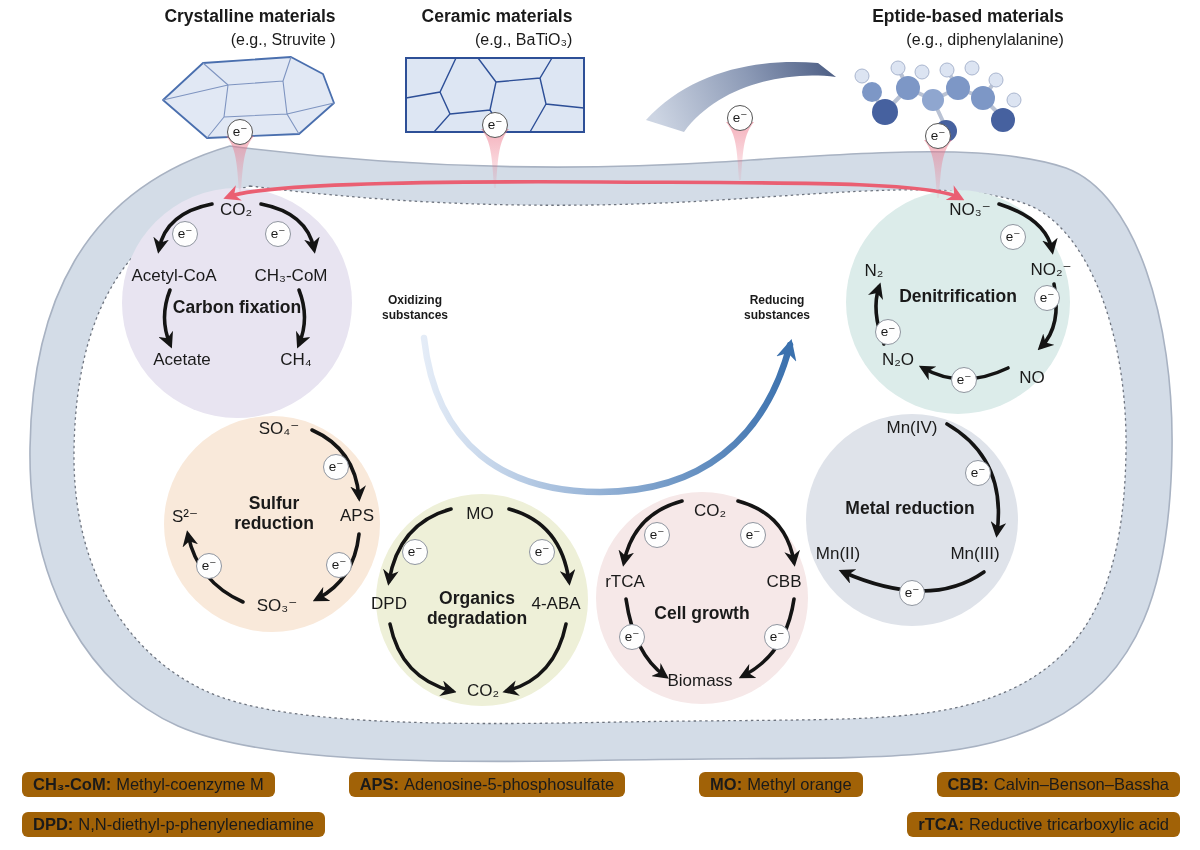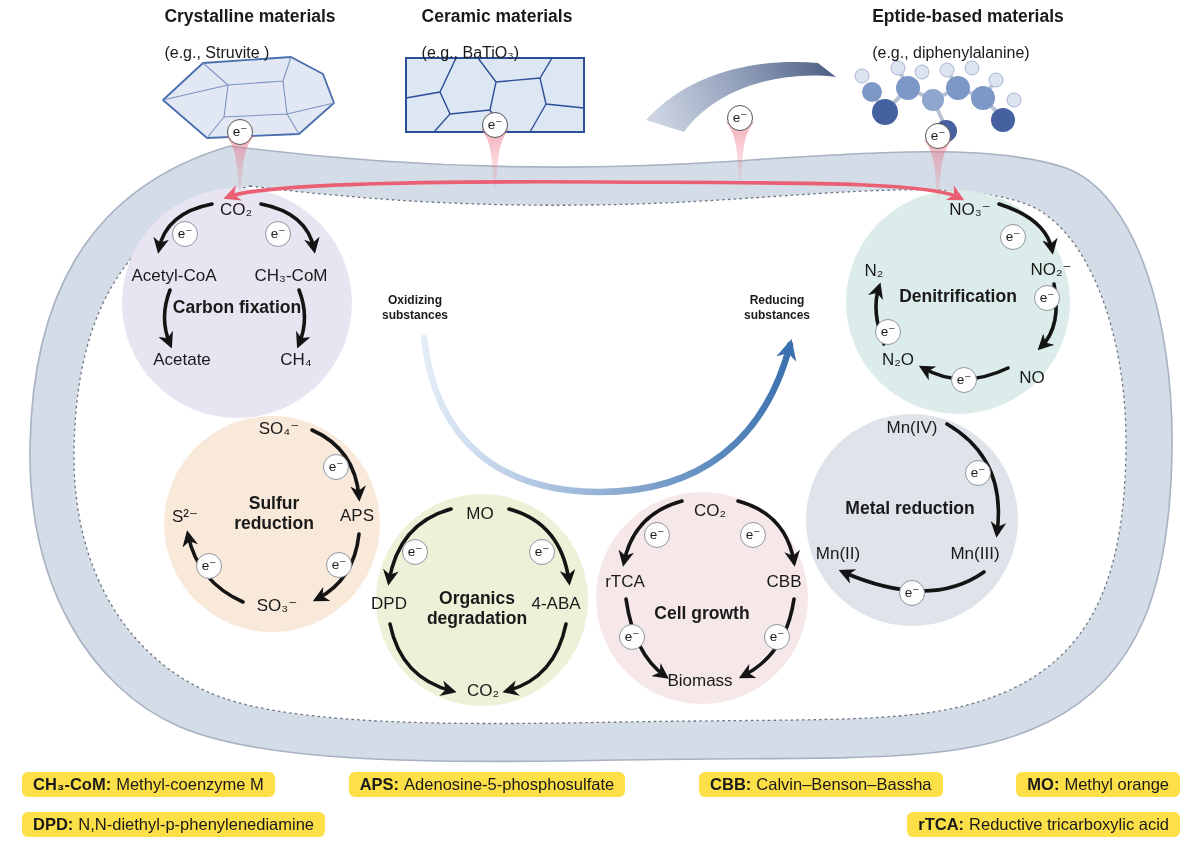--- a/index.html
+++ b/index.html
@@ -1,32 +1,32 @@
 <!DOCTYPE html>
 <html><head>
 <meta charset="utf-8">
 <style>
   html,body{margin:0;padding:0;background:#fff;}
   #stage{position:relative;width:1200px;height:850px;background:#fff;overflow:hidden;
          font-family:"Liberation Sans","DejaVu Sans",sans-serif;color:#1a1a1a;}
   svg{position:absolute;left:0;top:0;}
-  .hdr{position:absolute;transform:translate(-50%,0);text-align:left;white-space:nowrap;}
+  .hdr{position:absolute;transform:translate(-50%,0);text-align:right;white-space:nowrap;}
   .hdr .t{font-weight:bold;font-size:17.5px;}
-  .hdr .s{font-size:16px;margin-top:17px;}
+  .hdr .s{font-size:16px;margin-top:4px;}
   .node{position:absolute;transform:translate(-50%,-50%);font-size:17px;white-space:nowrap;}
   .cyc-title{position:absolute;transform:translate(-50%,-50%);font-size:17.5px;font-weight:bold;
              text-align:center;white-space:pre-line;line-height:1.12;}
   .big-label{position:absolute;transform:translate(-50%,-50%);font-size:12px;font-weight:bold;
              text-align:center;white-space:pre-line;line-height:1.25;}
   .e-badge{position:absolute;transform:translate(-50%,-50%);width:26px;height:26px;border-radius:50%;
            background:#fefefe;border:1.4px solid #8f959f;display:flex;align-items:center;
            justify-content:center;font-size:13.5px;line-height:1;box-sizing:border-box;}
   .e-badge.mat{border-color:#555;}
   .legend{position:absolute;left:22px;width:1158px;display:flex;justify-content:space-between;}
-  .pill{display:inline-flex;align-items:baseline;gap:5px;background:#fde047;border-radius:6px;
+  .pill{display:inline-flex;align-items:baseline;gap:5px;background:#a16207;border-radius:6px;
         padding:3px 11px;font-size:16.5px;white-space:nowrap;}
   .pill .ab{font-weight:bold;}
 </style>
 </head>
 <body>
 
 <div id="stage">
 
   <svg width="1200" height="850" viewBox="0 0 1200 850">
     <defs>
@@ -254,27 +254,27 @@
   <div class="legend" style="top:772px">
     <span class="pill">
       <span class="ab">CH₃-CoM:</span>
       <span>Methyl-coenzyme M</span>
     </span>
     <span class="pill">
       <span class="ab">APS:</span>
       <span>Adenosine-5-phosphosulfate</span>
     </span>
     <span class="pill">
+      <span class="ab">MO:</span>
+      <span>Methyl orange</span>
+    </span>
+    <span class="pill">
       <span class="ab">CBB:</span>
       <span>Calvin–Benson–Bassha</span>
     </span>
-    <span class="pill">
-      <span class="ab">MO:</span>
-      <span>Methyl orange</span>
-    </span>
   </div>
   <div class="legend" style="top:812px">
     <span class="pill">
       <span class="ab">DPD:</span>
       <span>N,N-diethyl-p-phenylenediamine</span>
     </span>
     <span class="pill">
       <span class="ab">rTCA:</span>
       <span>Reductive tricarboxylic acid</span>
     </span>

